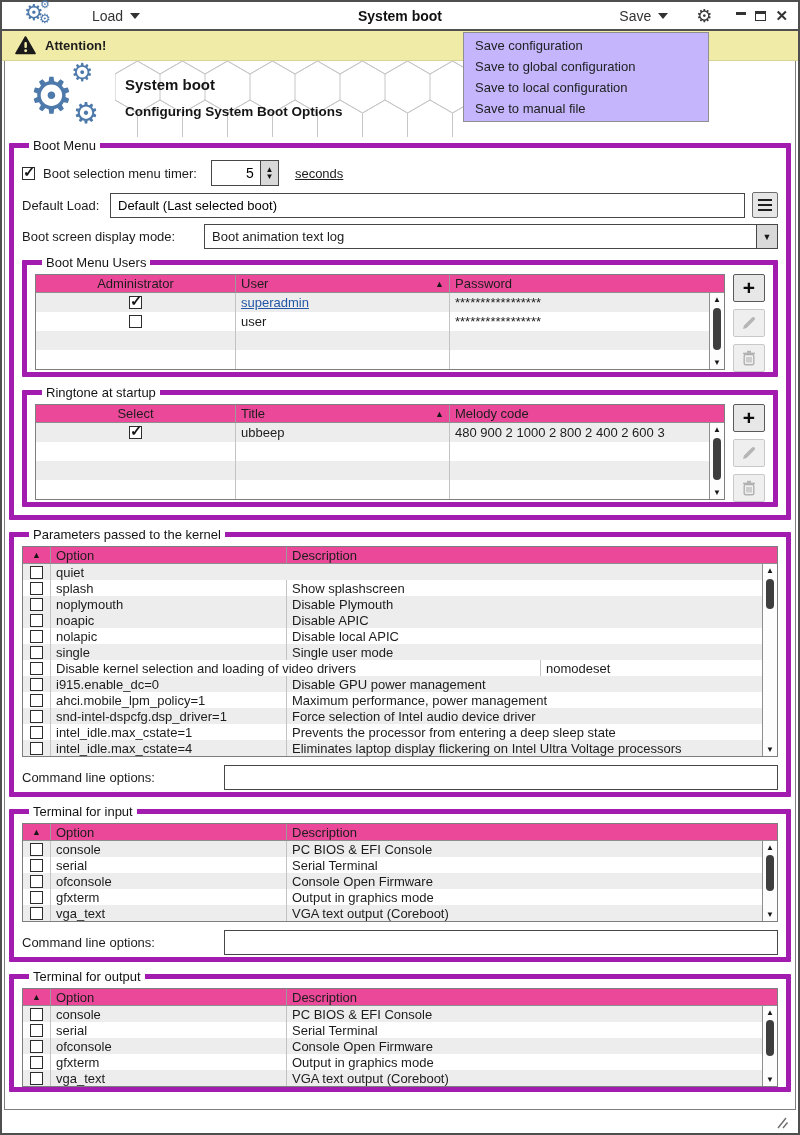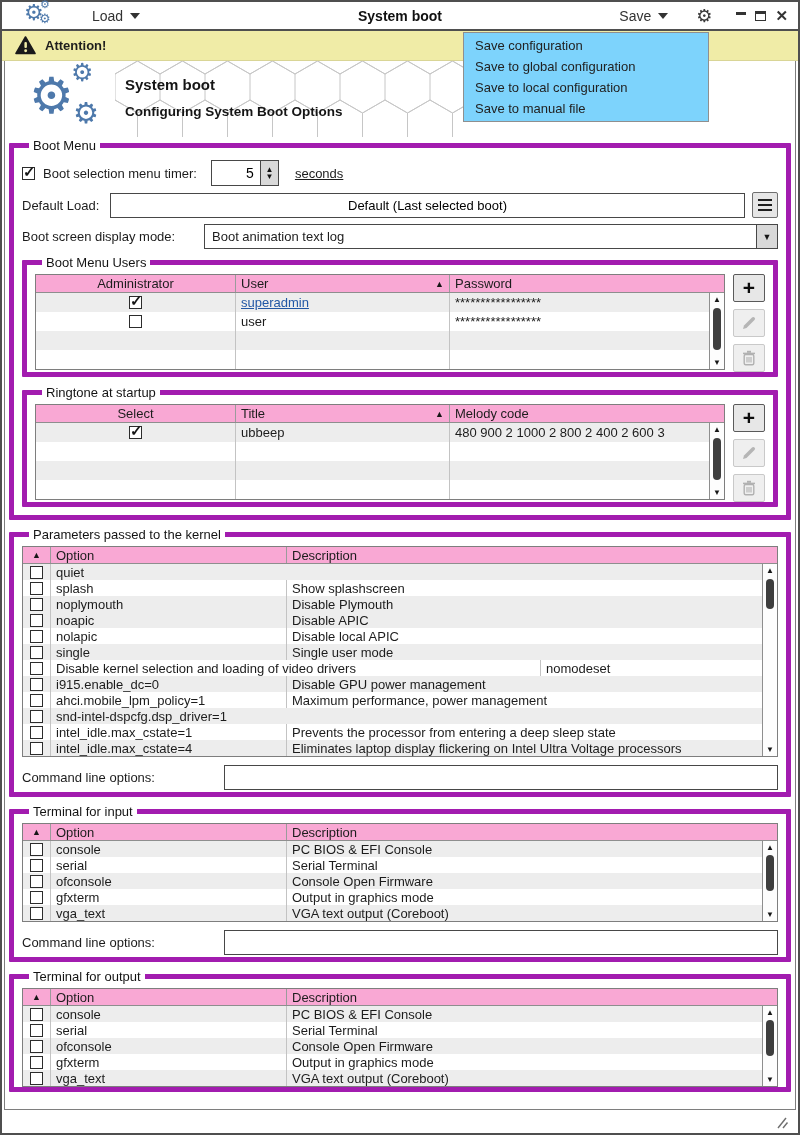--- a/index.html
+++ b/index.html
@@ -23,21 +23,21 @@
   .caret-down { width:0; height:0; border-left:5px solid transparent; border-right:5px solid transparent; border-top:6px solid #333; }
   .tb-title { position:absolute; left:0; right:0; text-align:center; font-weight:bold; font-size:14px; color:#101010; pointer-events:none; }
   .tb-right { margin-left:auto; display:flex; align-items:center; }
   .gear-btn { font-size:18px; color:#3a3a3a; margin-left:28px; line-height:1; }
   .win-controls { display:flex; align-items:center; gap:9px; margin-left:24px; margin-right:10px; }
   .ic-min { width:10px; height:3px; background:#333; margin-top:-4px; }
   .ic-max { width:11px; height:10px; border:1.5px solid #333; border-top:3.5px solid #333; background:#fff; }
   .ic-close { font-size:15px; font-weight:bold; color:#333; line-height:1; margin-top:-1px; }
 
   
-  .save-menu { position:absolute; left:461px; top:30px; width:246px; background:#7dd3fc;
+  .save-menu { position:absolute; left:461px; top:30px; width:246px; background:#c4b5fd;
     border:1px solid #8f8f8f; z-index:60; padding:2px 0; }
   .sm-item { height:21px; line-height:21px; padding-left:11px; font-size:13px; color:#222; }
 
   
   .banner { height:30px; min-height:30px; background:#f0eca7; border-bottom:1px solid #d9d596;
     display:flex; align-items:center; gap:9px; padding-left:13px; }
   .banner-text { font-size:13px; font-weight:bold; color:#1d1d1d; }
 
   
   .panel { flex:1; margin:0 2px; border:1px solid #7e7e7e; border-top:none; overflow:hidden;
@@ -61,33 +61,33 @@
   
   .bm-row { display:flex; align-items:center; margin:6px 2px; font-size:13px; }
   .cb { display:inline-block; width:13px; height:13px; border:1.5px solid #2c2c2c; background:#fff; position:relative; flex:none; }
   .cb.checked::after { content:"✓"; position:absolute; left:0px; top:-5px; font-size:15px; font-weight:bold; color:#161616; }
   .lbl { color:#1c1c1c; }
   .num { width:50px; height:26px; border:1px solid #474747; font:14px "Liberation Sans",sans-serif;
     text-align:right; padding:0 6px; outline:none; }
   .spin { width:19px; height:26px; background:#d9d9d9; border:1px solid #474747; margin-left:-1px;
     display:flex; flex-direction:column; align-items:center; justify-content:center; color:#111; }
   .spin span { font-size:8px; line-height:7px; }
-  .txt { height:25px; border:1px solid #474747; font:13px "Liberation Sans",sans-serif; padding:0 7px; outline:none;text-align:center; }
+  .txt { height:25px; border:1px solid #474747; font:13px "Liberation Sans",sans-serif; padding:0 7px; outline:none; }
   .ham { width:26px; height:26px; margin-left:7px; background:#e6e6e6; border:1px solid #6f6f6f; border-radius:2px;
     display:flex; flex-direction:column; justify-content:center; align-items:center; gap:2.5px; flex:none; }
   .ham i { display:block; width:14px; height:2.5px; background:#1e1e1e; }
   .combo { flex:1; height:25px; border:1px solid #474747; display:flex; background:#fff; }
   .combo-text { flex:1; padding:0 7px; line-height:23px; font-size:13px; }
   .combo-btn { width:21px; background:#d9d9d9; border-left:1px solid #474747;
     display:flex; align-items:center; justify-content:center; font-size:9px; color:#161616; }
 
   
   .tbl-wrap { display:flex; align-items:flex-start; gap:8px; margin:3px 2px 0; }
   .tbl { position:relative; border:1px solid #7e7e7e; flex:1; background:#fff; }
-  .thead { display:flex; background:#f9a8d4; border-bottom:1px solid #8e8e8e; font-size:13px; color:#1d1d1d; }
+  .thead { display:flex; background:#ec4899; border-bottom:1px solid #8e8e8e; font-size:13px; color:#1d1d1d; }
   .th { display:flex; align-items:center; padding:0 5px; border-right:1px solid #9b9b9b; }
   .th:last-child { border-right:none; }
   .sort { font-size:9px; color:#161616; }
   .trow { display:flex; font-size:13px; align-items:stretch; background:#fff; }
   .trow.alt { background:#ededed; }
   .td { display:flex; align-items:center; padding:0 5px; border-right:1px solid #c3c3c3; overflow:hidden; white-space:nowrap; }
   .td:last-child { border-right:none; }
   .link { color:#2257a5; text-decoration:underline; }
 
   
@@ -444,20 +444,21 @@
                 <span class="cb"></span>
               </div>
             <div class="td k-c1">ahci.mobile_lpm_policy=1</div>
             <div class="td k-c2">Maximum performance, power management</div>
           </div>
           <div class="trow alt">
             <div class="td k-c0">
                 <span class="cb"></span>
               </div>
             <div class="td k-c1">snd-intel-dspcfg.dsp_driver=1</div>
+            <div class="td k-c2">Force selection of Intel audio device driver</div>
           </div>
           <div class="trow">
             <div class="td k-c0">
                 <span class="cb"></span>
               </div>
             <div class="td k-c1">intel_idle.max_cstate=1</div>
             <div class="td k-c2">Prevents the processor from entering a deep sleep state</div>
           </div>
           <div class="trow alt">
             <div class="td k-c0">

